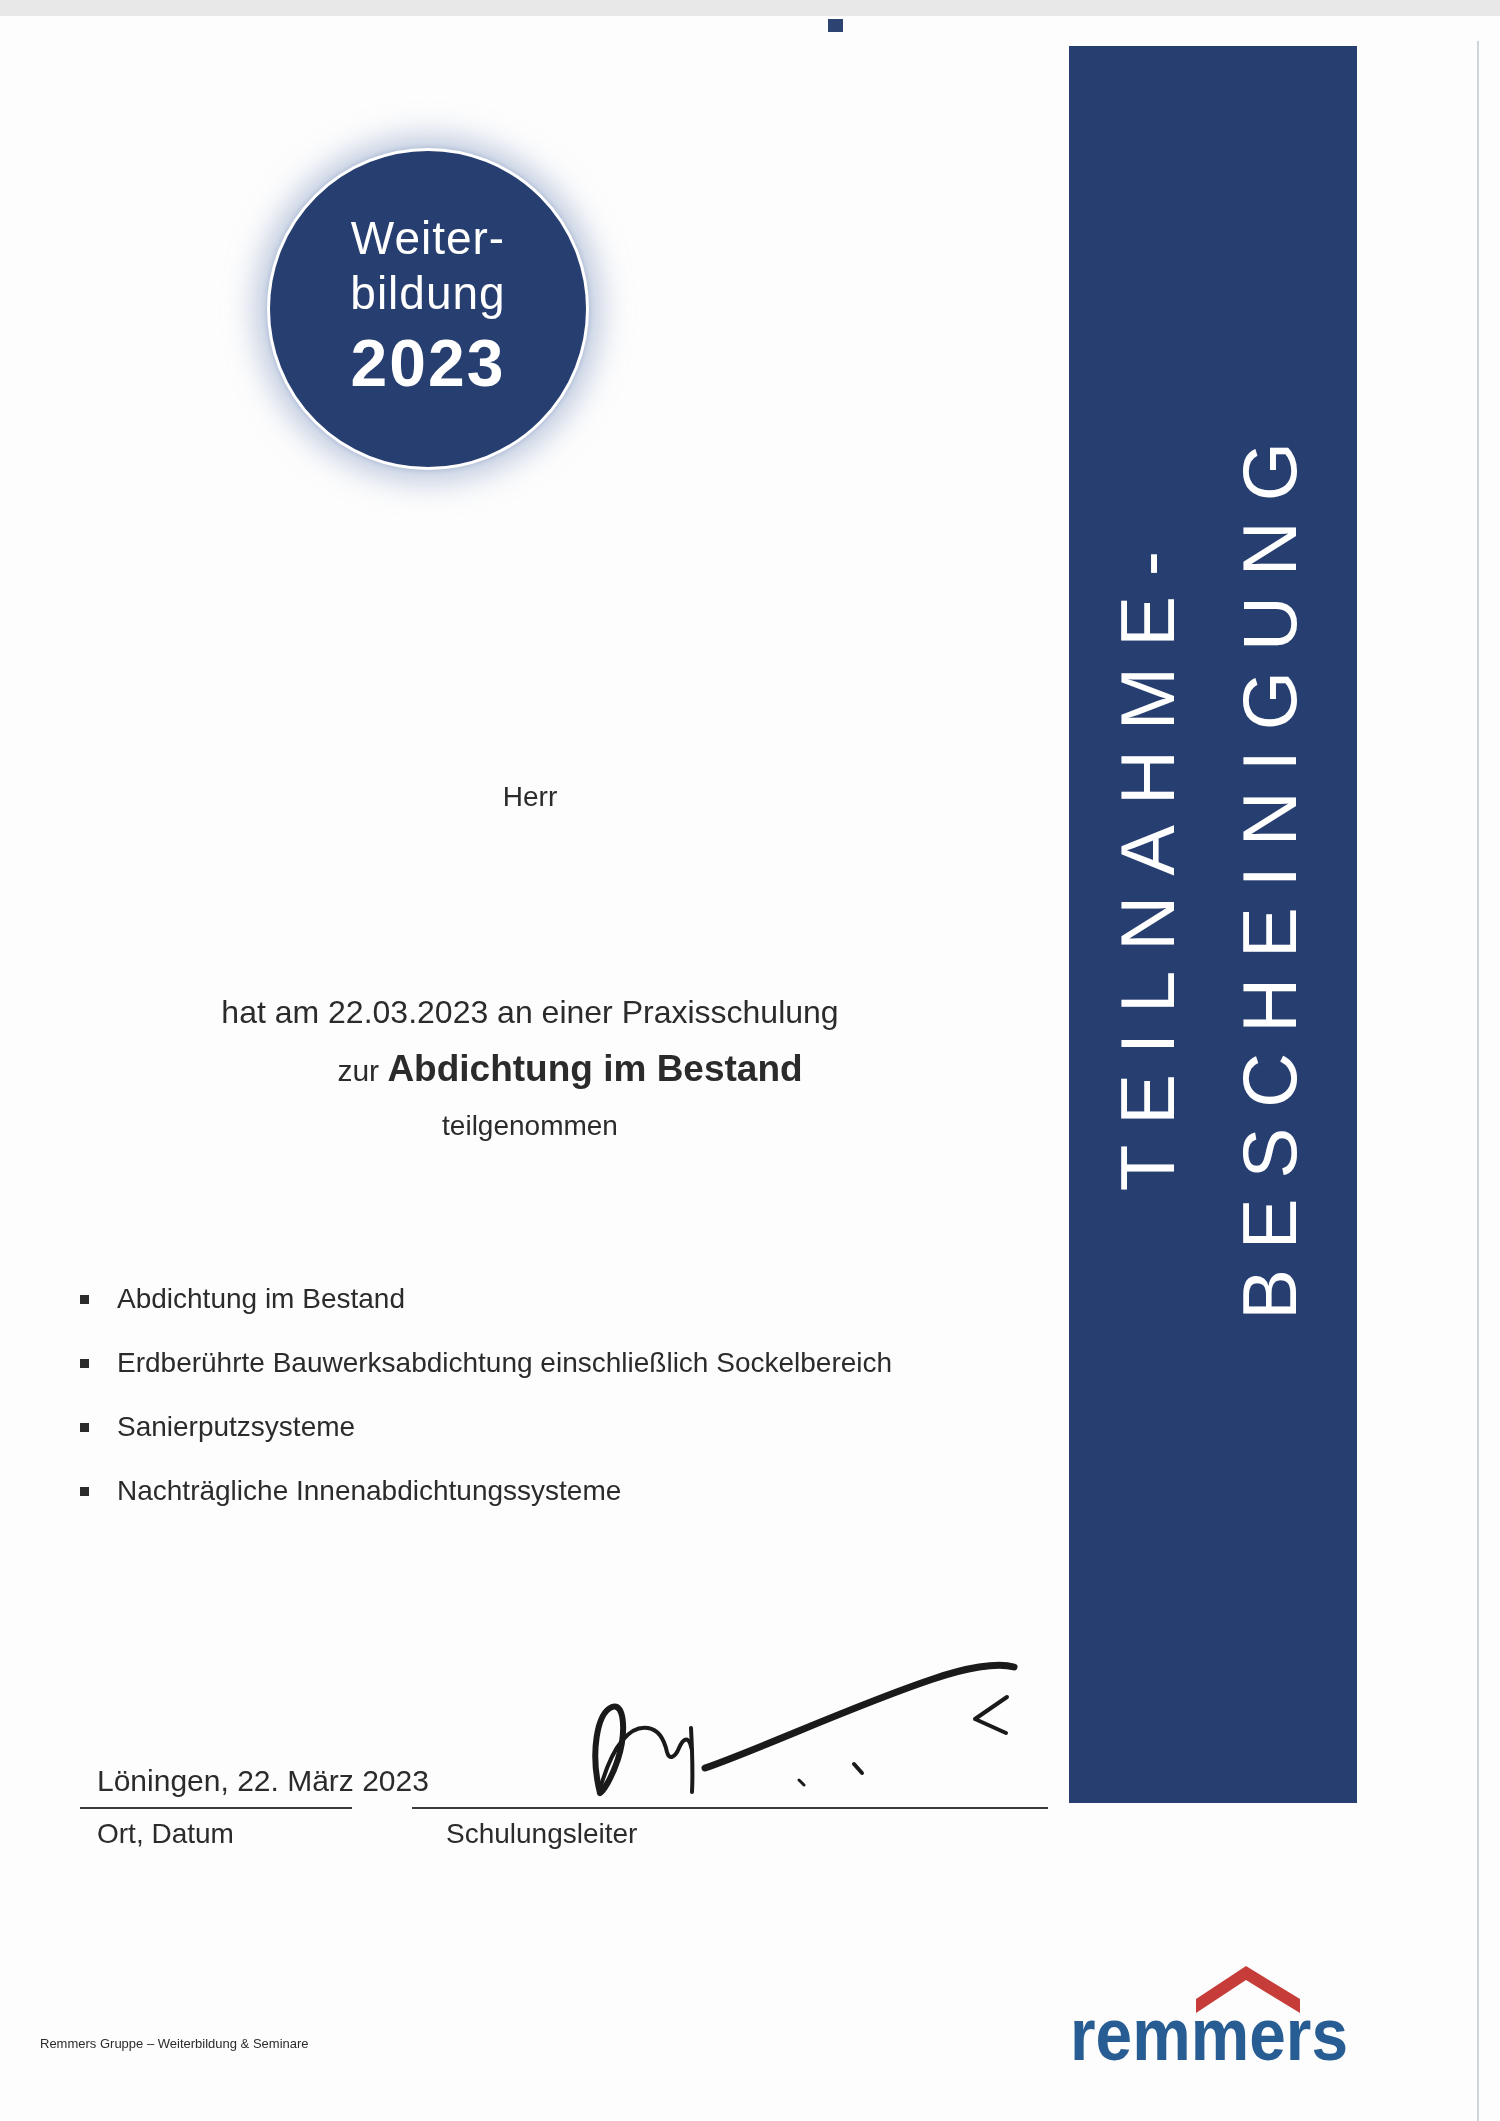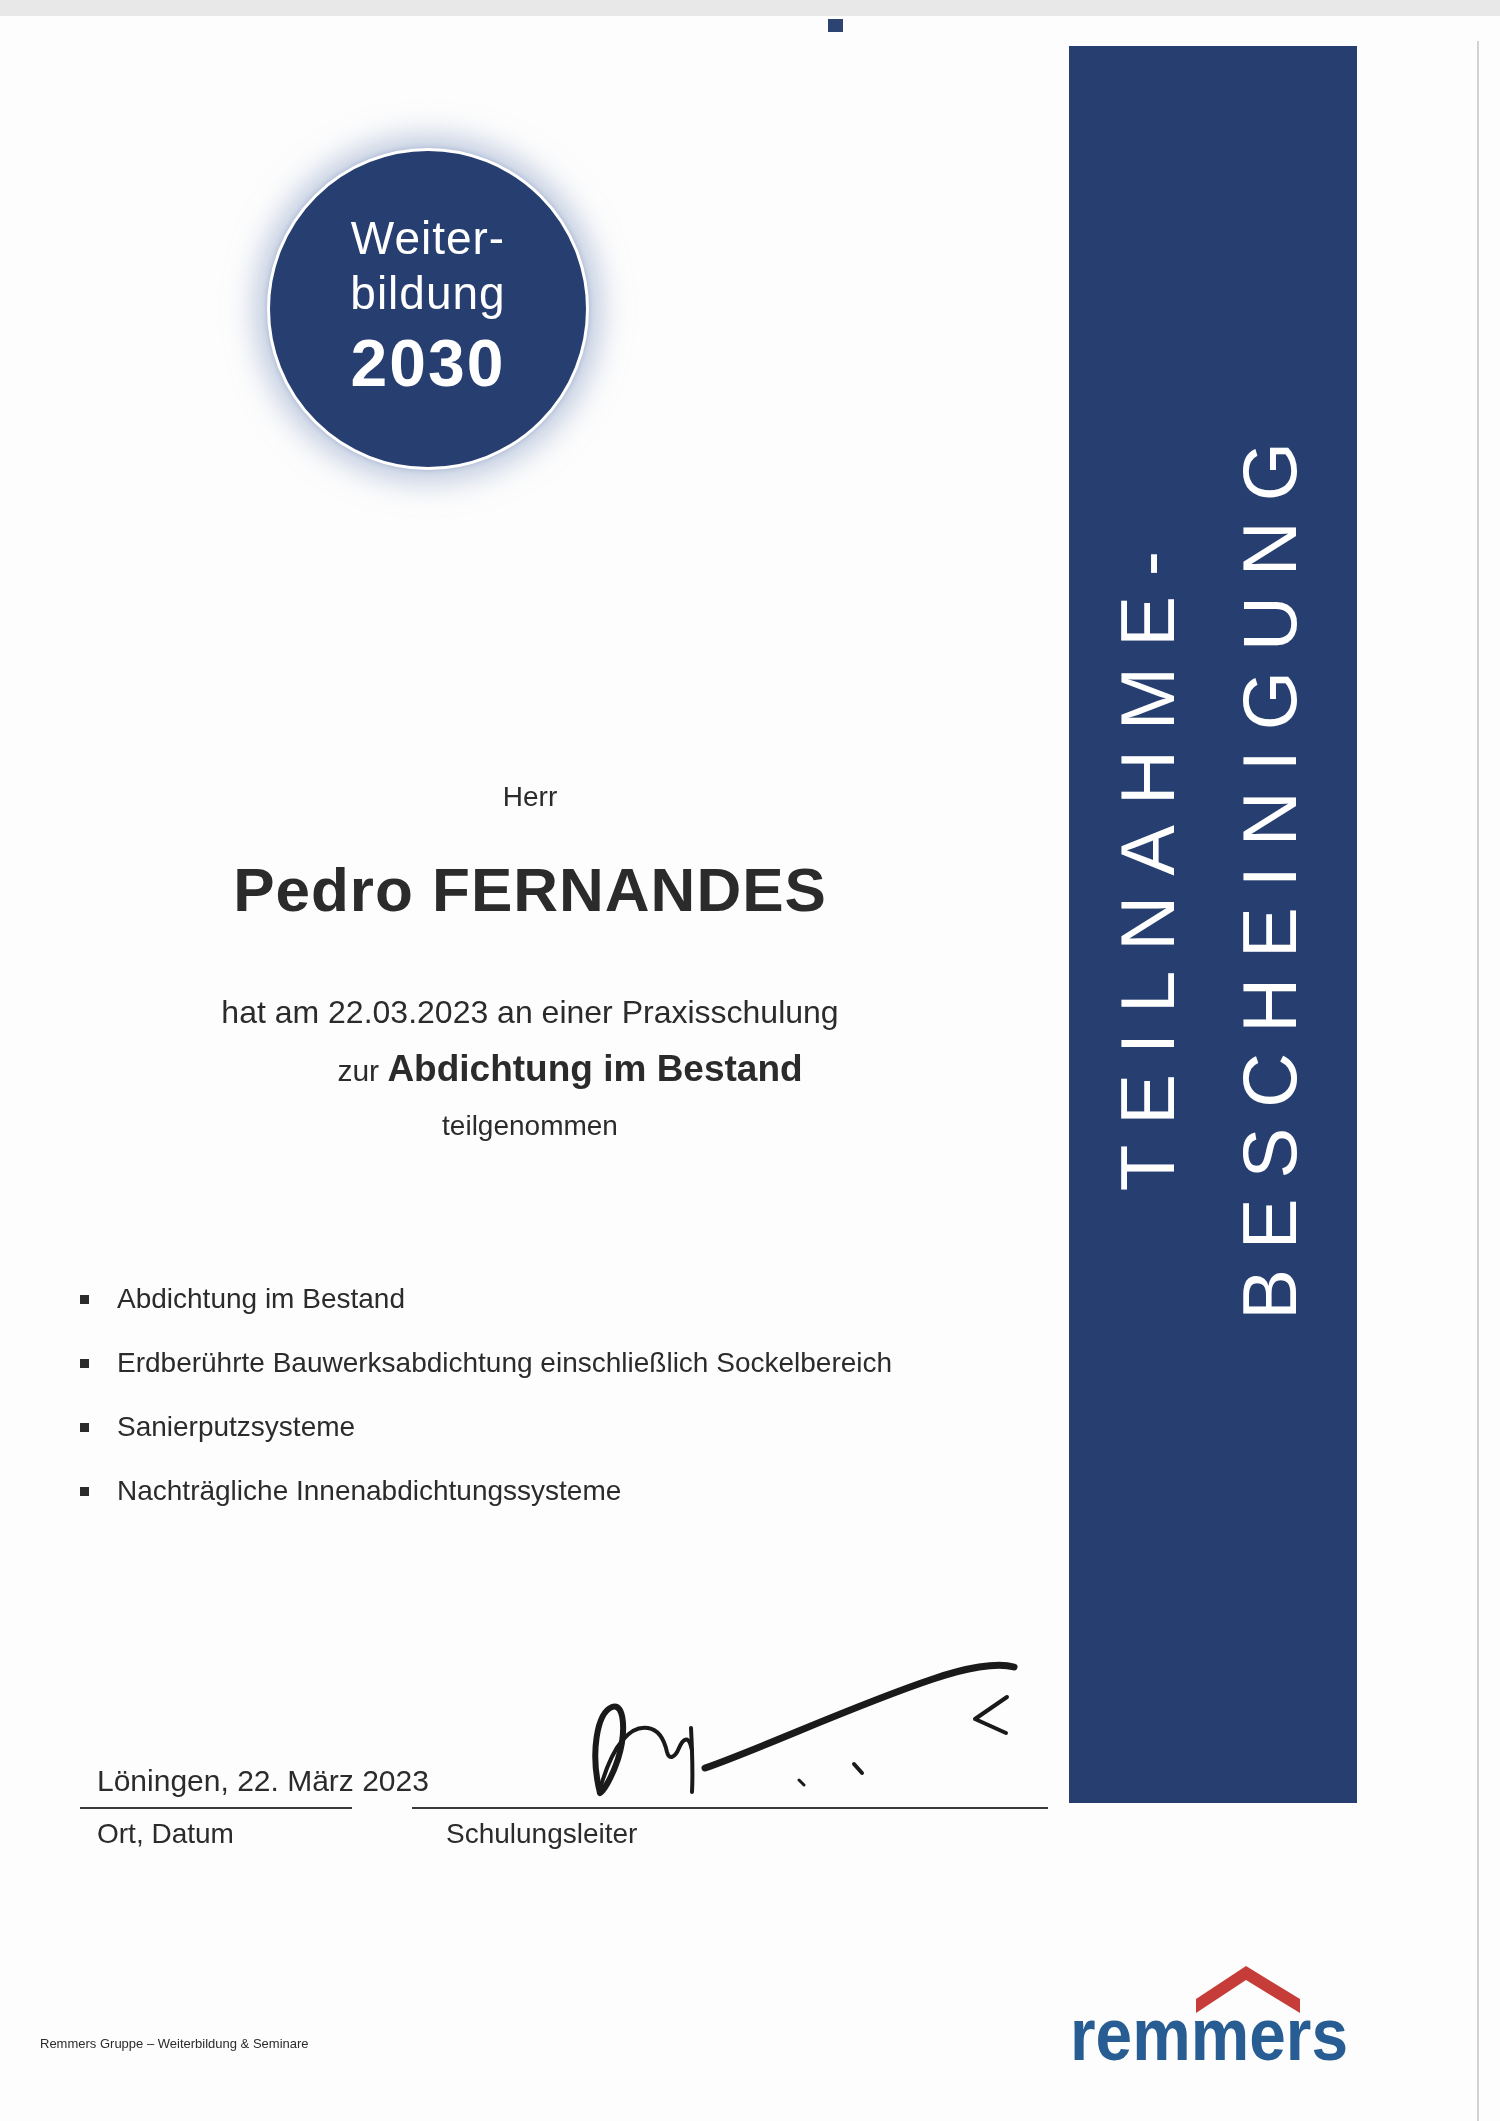--- a/index.html
+++ b/index.html
@@ -71,30 +71,29 @@
 <body>
 
 <div class="page">
 
   <div class="scan-mark"></div>
   <div class="scan-edge"></div>
 
   <div class="badge-circle">
     <div class="badge-line">Weiter-</div>
     <div class="badge-line">bildung</div>
-    <div class="badge-year">2030</div>
+    <div class="badge-year">2023</div>
   </div>
 
   <div class="banner">
     <div class="banner-text l1">TEILNAHME-</div>
     <div class="banner-text l2">BESCHEINIGUNG</div>
   </div>
 
   <div class="center-line herr">Herr</div>
-  <div class="center-line name">Pedro FERNANDES</div>
   <div class="center-line hat-line">hat am 22.03.2023 an einer Praxisschulung</div>
   <div class="center-line zur-line">
     <span>zur </span><span class="topic-bold">Abdichtung im Bestand</span>
   </div>
   <div class="center-line teilgenommen">teilgenommen</div>
 
   <div class="bullets">
     <div class="bullet-row">
       <span class="bullet-sq"></span>
       <span class="bullet-txt">Abdichtung im Bestand</span>

